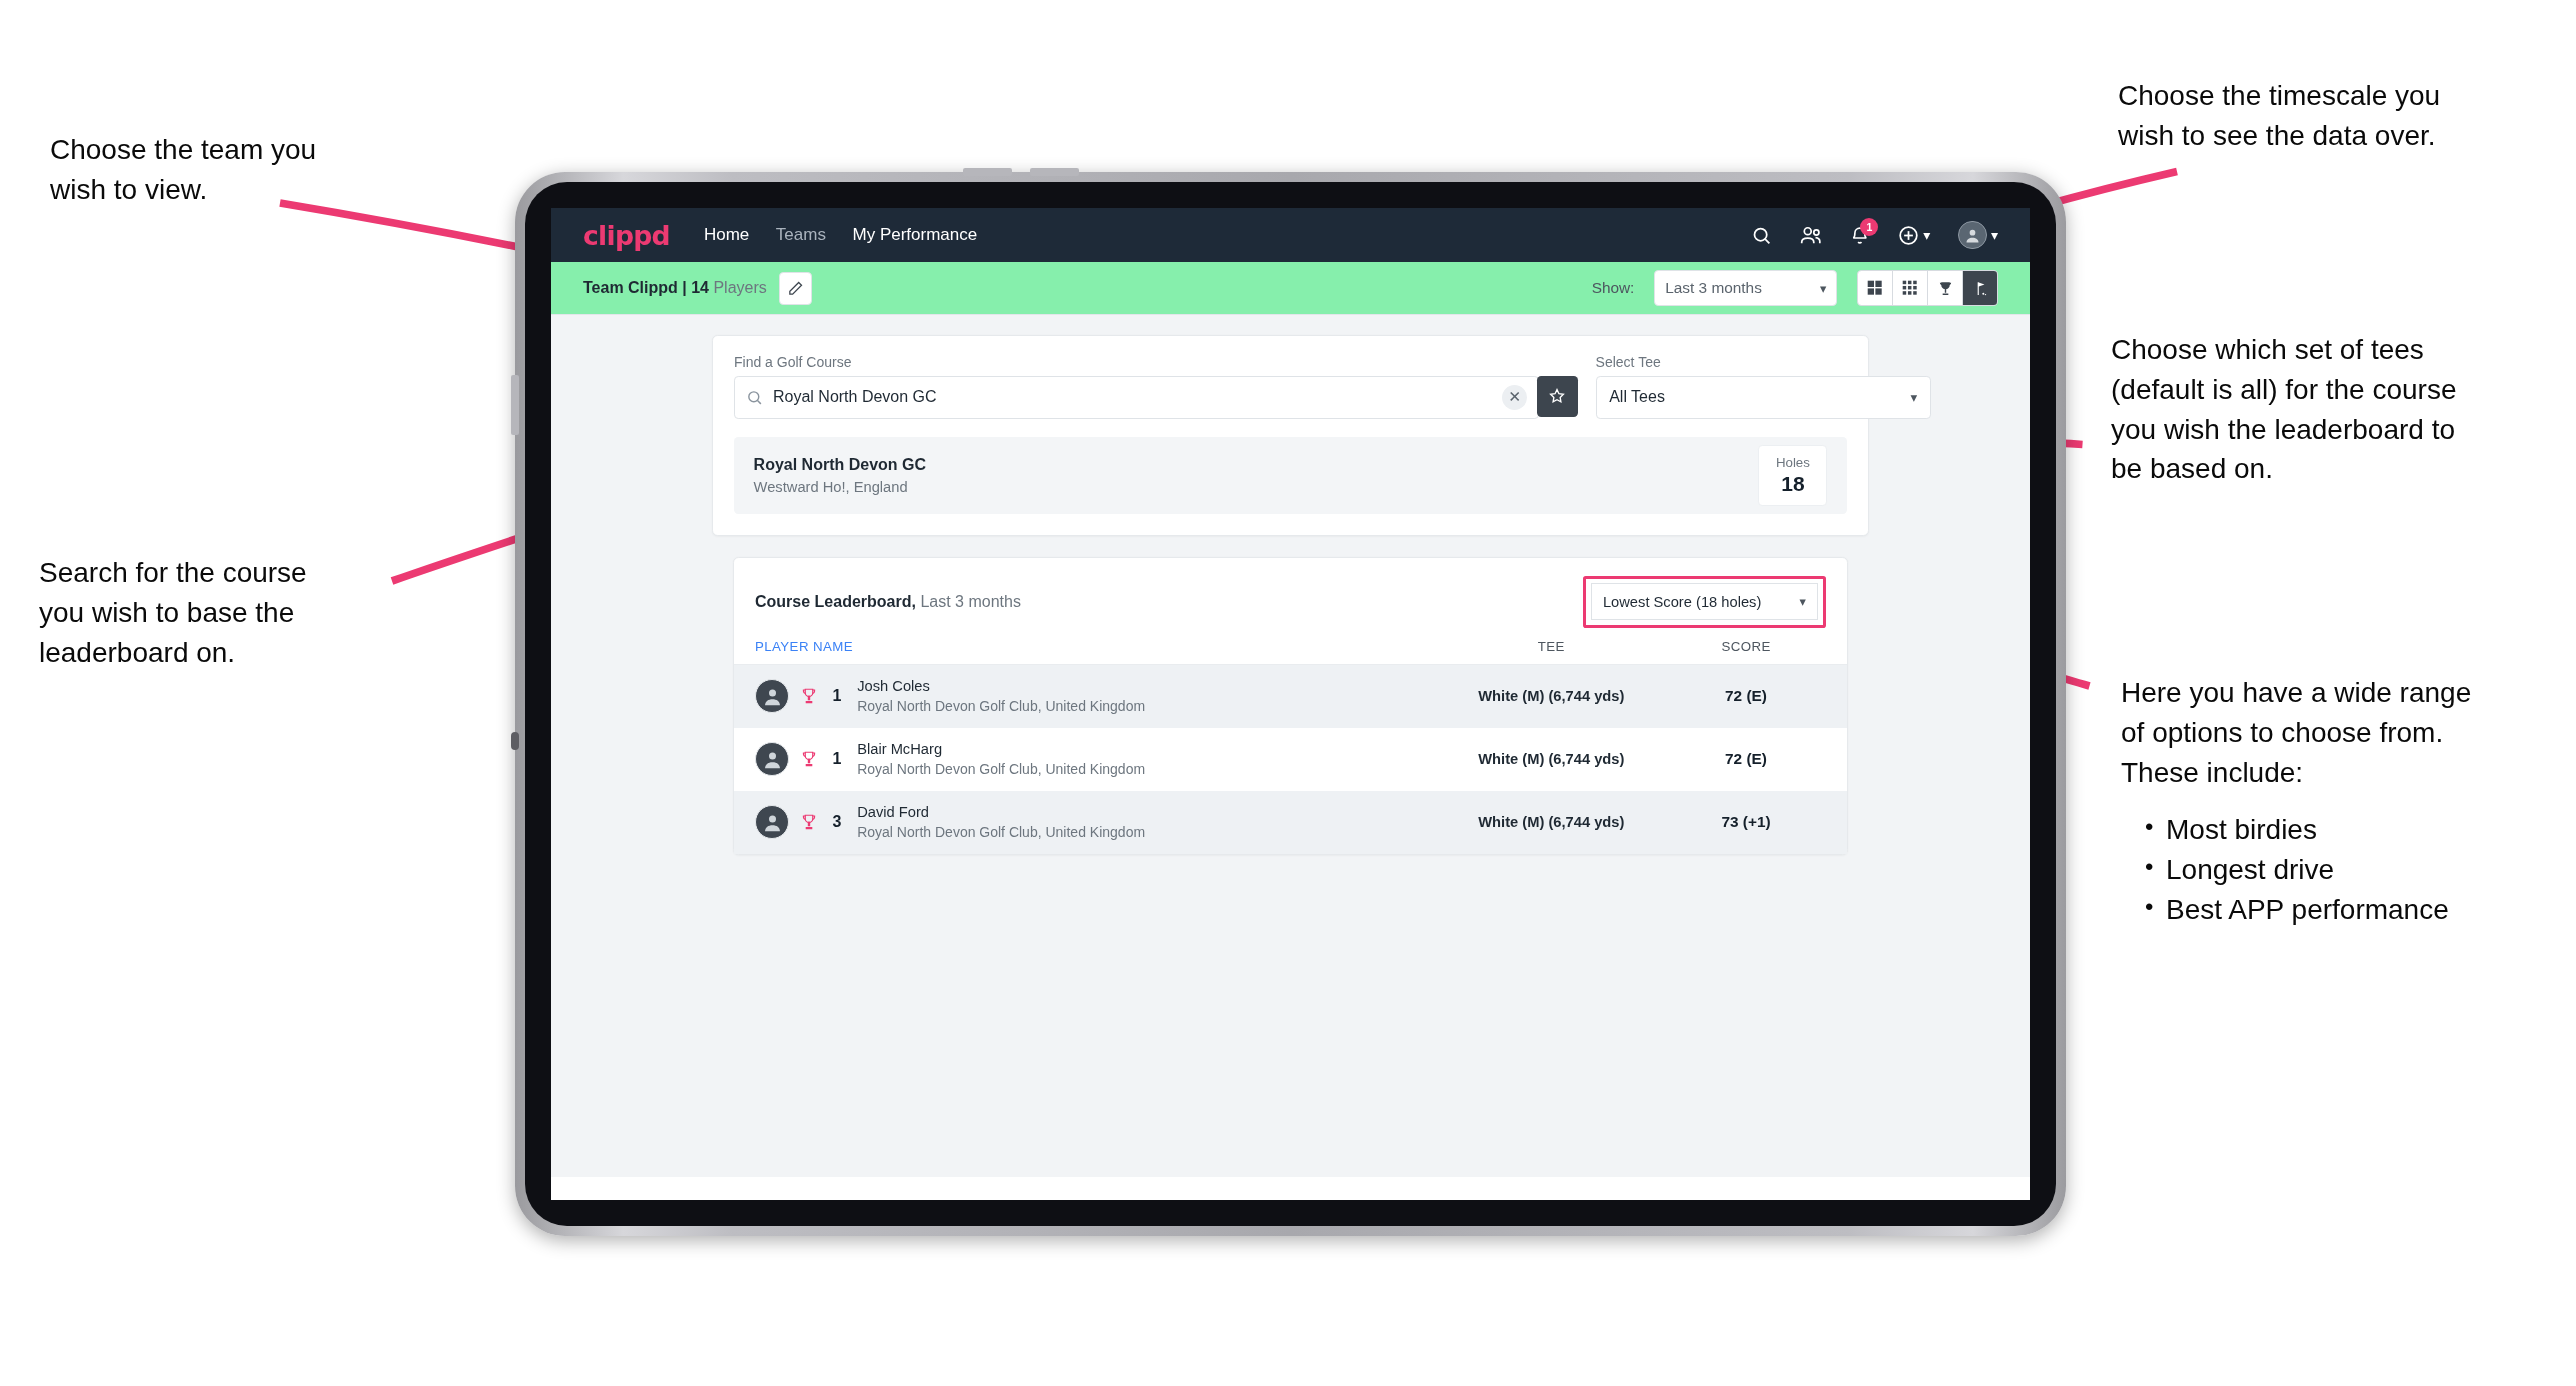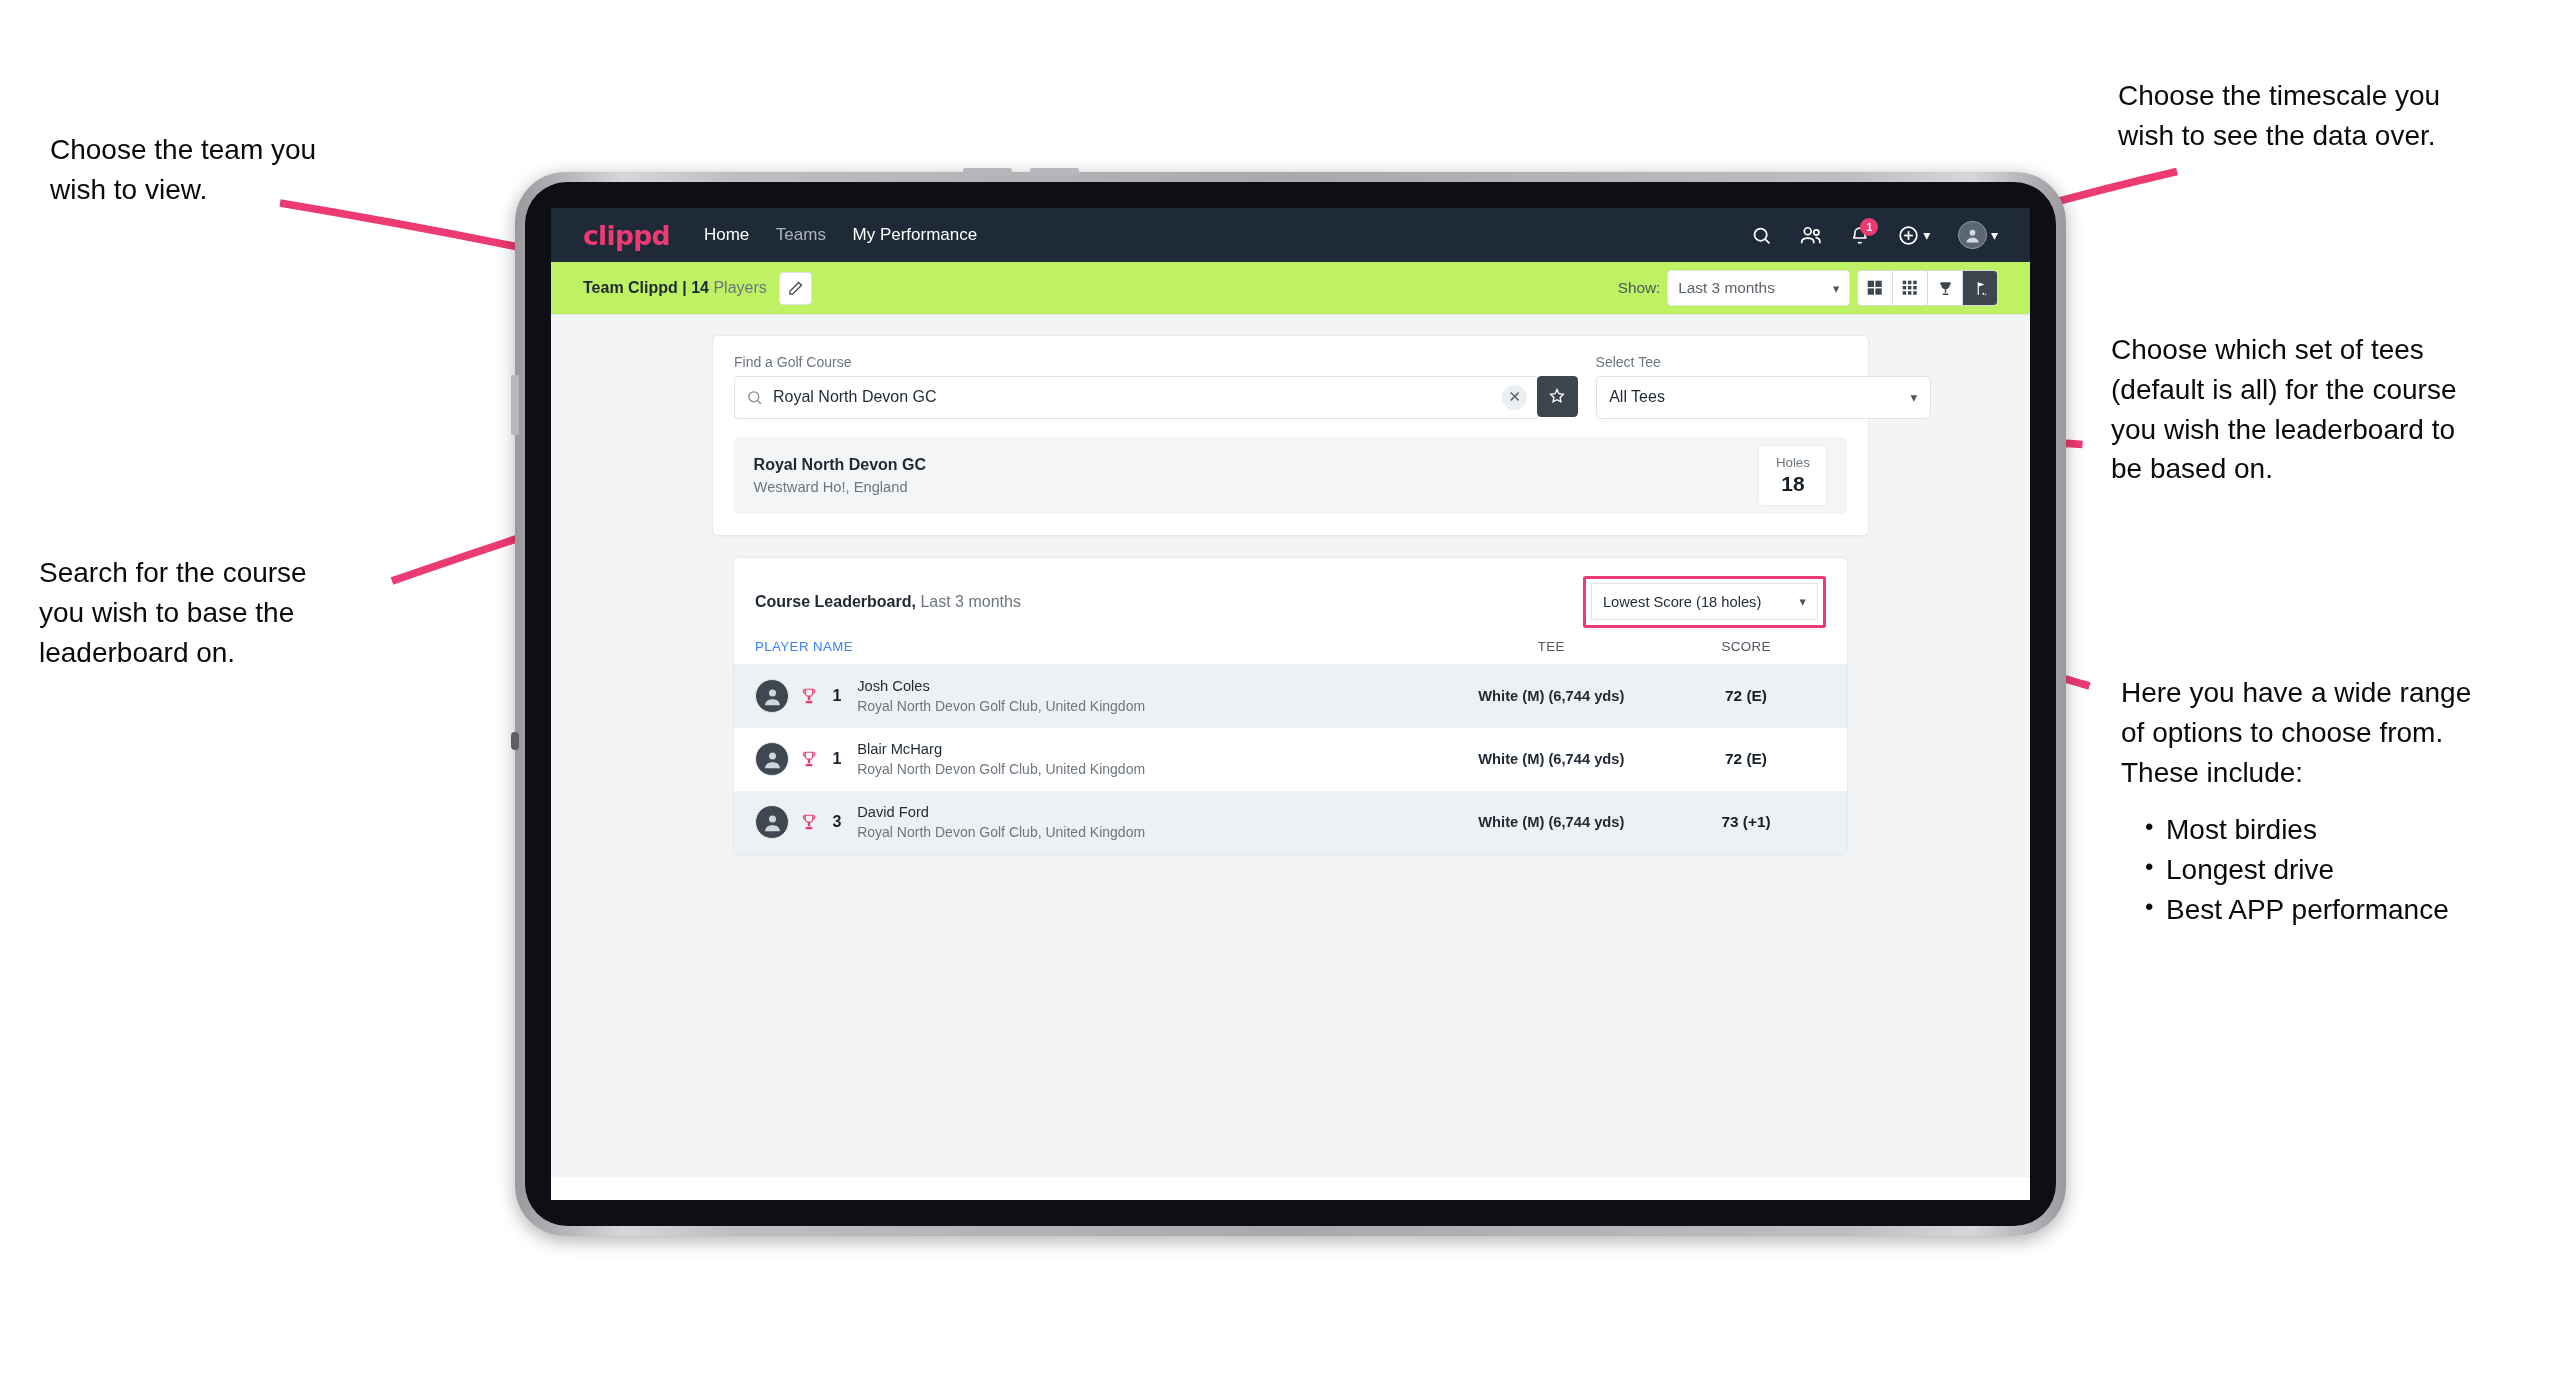--- a/index.html
+++ b/index.html
@@ -44,28 +44,28 @@
   
   .tabs{height:46px;background:#ffffff;display:flex;align-items:flex-end;padding:0 32px;
         border-bottom:0.7px solid #e3e6ea;position:relative;}
   .tab{font-size:17px;color:#1f2933;padding:0 15.4px 11.2px 15.4px;position:relative;white-space:nowrap;}
   .tab.dim{color:#8a949e;}
   .tab.active:after{content:"";position:absolute;left:11.2px;right:11.2px;bottom:0;height:3.5px;background:#ec3a72;border-radius:2.1px;}
   .tooltip{position:absolute;right:119px;top:21px;background:#4a535c;color:#ffffff;
     font-size:14.7px;padding:6.3px 11.2px;border-radius:3.5px;white-space:nowrap;}
 
   
-  .toolbar{height:52px;background:#bef264;border-bottom:0.7px solid #e3e6ea;
+  .toolbar{height:52px;background:#86efac;border-bottom:0.7px solid #e3e6ea;
            display:flex;align-items:center;padding:0 32px;}
   .tb-title{font-size:16px;color:#1f2933;}
   .tb-title b{font-weight:700;}
   .tb-title .lt{color:#6d767f;}
   .edit-btn{width:31px;height:31px;margin-left:12.6px;border:0.7px solid #dfe3e7;border-radius:4.2px;
      background:#ffffff;display:flex;align-items:center;justify-content:center;}
-  .tb-right{margin-left:auto;display:flex;align-items:center;gap:7px;}
+  .tb-right{margin-left:auto;display:flex;align-items:center;gap:20px;}
   .show-lbl{font-size:15.4px;color:#4d565f;}
   .select-sm{width:161px;height:34px;background:#ffffff;border:0.7px solid #dfe3e7;border-radius:4.2px;
      display:flex;align-items:center;padding:0 9.8px;font-size:15.4px;color:#5b646d;}
   .select-sm .cv{margin-left:auto;color:#4d565f;font-size:12.6px;}
   .seg{display:flex;border:0.7px solid #d7dbe0;border-radius:4.2px;overflow:hidden;background:#fff;}
   .seg>div{width:34px;height:34px;display:flex;align-items:center;justify-content:center;
      border-right:0.7px solid #d7dbe0;}
   .seg>div:last-child{border-right:none;}
   .seg .on{background:#3d454e;}
 

